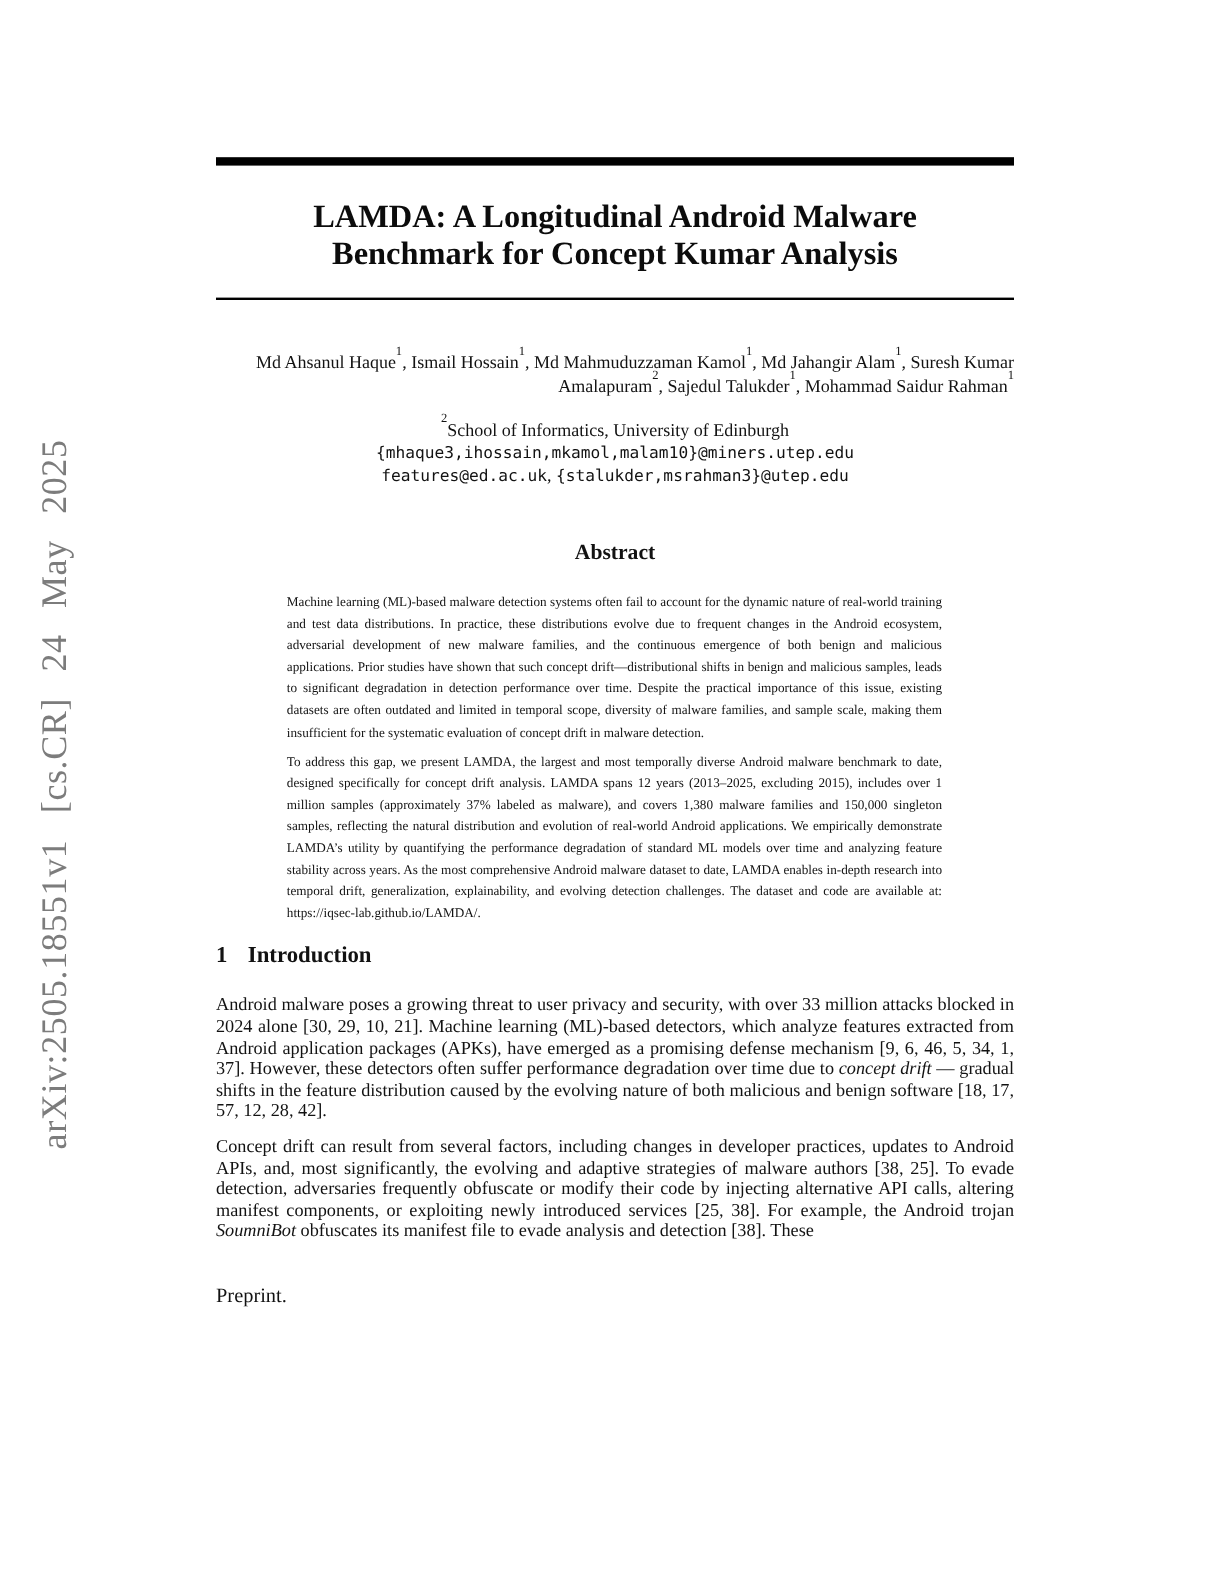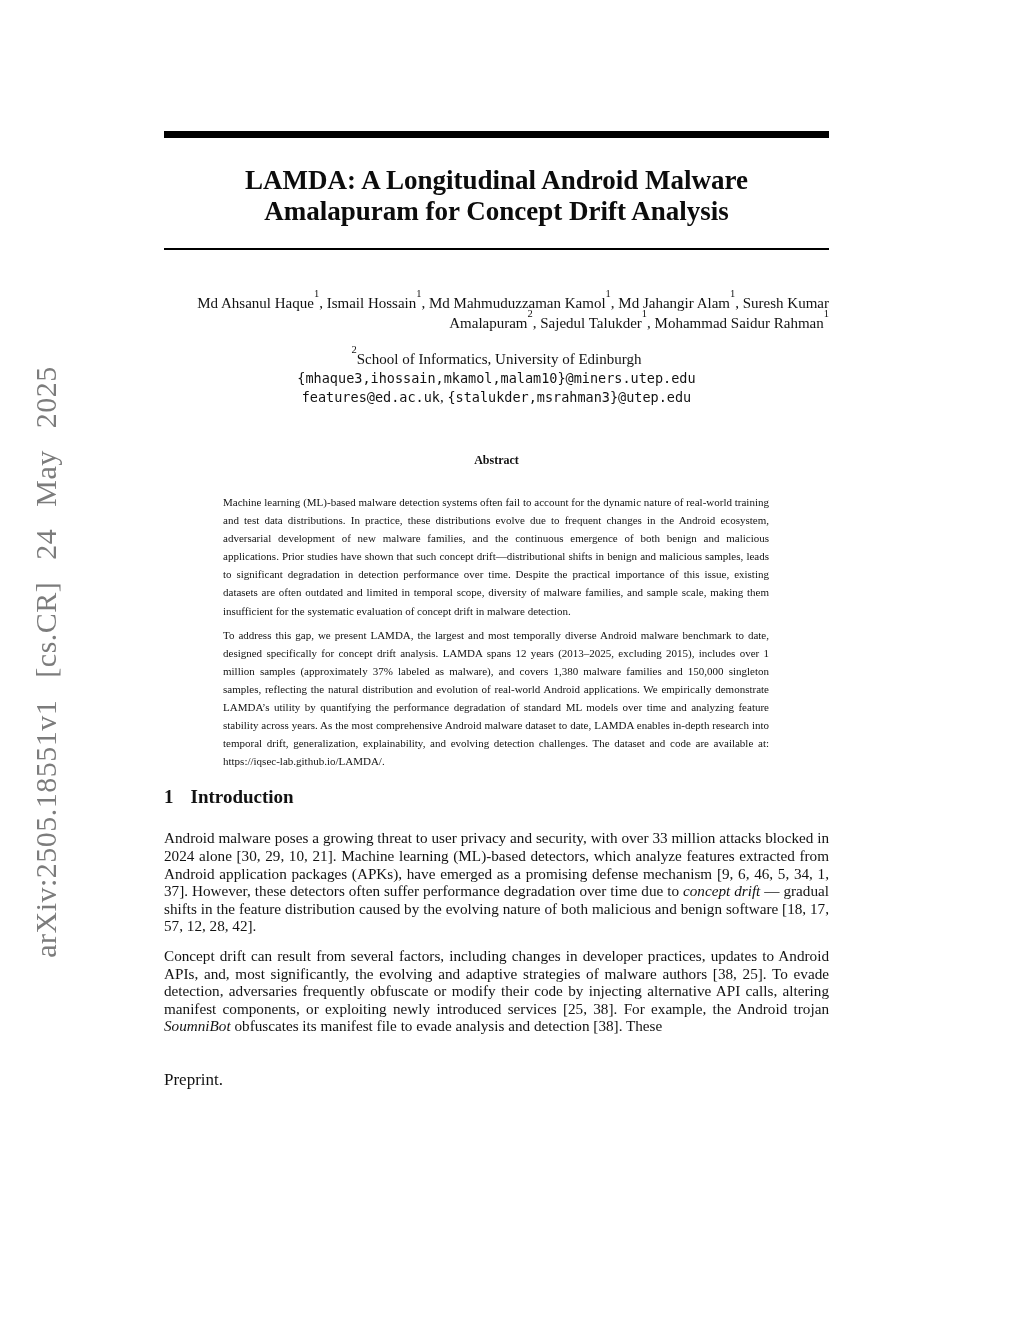--- a/index.html
+++ b/index.html
@@ -19,21 +19,21 @@
     left: 46px; top: 662px;
     transform: translate(-50%, -50%) rotate(-90deg);
     transform-origin: center center;
     white-space: nowrap;
     font-size: 30px;
     color: #7c7c7c;
     word-spacing: 14px;
     letter-spacing: 0.5px;
   }
 
-  .content { position: absolute; left: 164px; top: 0; width: 665px; }
+  .content { position: absolute; left: 180px; top: 0; width: 665px; }
 
   .rule-thick { margin-top: 131px; height: 7px; background: #000000; }
   .rule-thin  { margin-top: 21px; height: 2px; background: #000000; }
 
   .paper-title {
     margin-top: 27px;
     text-align: center;
     font-weight: 700;
     font-size: 27px;
     line-height: 31px;
@@ -56,21 +56,21 @@
 
   .affiliations { margin-top: 17px; text-align: center; }
   .affil-line { font-size: 15px; line-height: 19px; }
   .email-line { font-size: 13.5px; line-height: 19px; font-family: "DejaVu Sans Mono", monospace; }
   .email-line .serif-sep { font-family: "Liberation Serif", serif; font-size: 15px; }
 
   .abstract-heading {
     margin-top: 43px;
     text-align: center;
     font-weight: 700;
-    font-size: 12px;
+    font-size: 18px;
     line-height: 20px;
   }
   .abstract-par {
     margin-left: 59px;
     width: 546px;
     text-align: justify;
     font-size: 11px;
     line-height: 18.1px;
   }
   .abstract-p1 { margin-top: 23px; }
@@ -103,21 +103,21 @@
 <div class="page">
 
   <div class="arxiv-watermark">arXiv:2505.18551v1 [cs.CR] 24 May 2025</div>
 
   <div class="content">
 
     <div class="rule-thick"></div>
 
     <h1 class="paper-title">
       <span>LAMDA: A Longitudinal Android Malware</span>
-      <span>Amalapuram for Concept Drift Analysis</span>
+      <span>Benchmark for Concept Kumar Analysis</span>
     </h1>
 
     <div class="rule-thin"></div>
 
     <div class="authors"><span>Md Ahsanul Haque</span><sup class="affsup">1</sup><span>, </span><span>Ismail Hossain</span><sup class="affsup">1</sup><span>, </span><span>Md Mahmuduzzaman Kamol</span><sup class="affsup">1</sup><span>, </span><span>Md Jahangir Alam</span><sup class="affsup">1</sup><span>, </span><span>Suresh Kumar Amalapuram</span><sup class="affsup">2</sup><span>, </span><span>Sajedul Talukder</span><sup class="affsup">1</sup><span>, </span><span>Mohammad Saidur Rahman</span><sup class="affsup">1</sup><span></span></div>
 
     <div class="affiliations">
       <div class="affil-line"><sup class="affsup">2</sup><span>School of Informatics, University of Edinburgh</span></div>
       <div class="email-line">{mhaque3,ihossain,mkamol,malam10}@miners.utep.edu</div>
       <div class="email-line"><span>features@ed.ac.uk</span><span class="serif-sep">, </span><span>{stalukder,msrahman3}@utep.edu</span></div>

